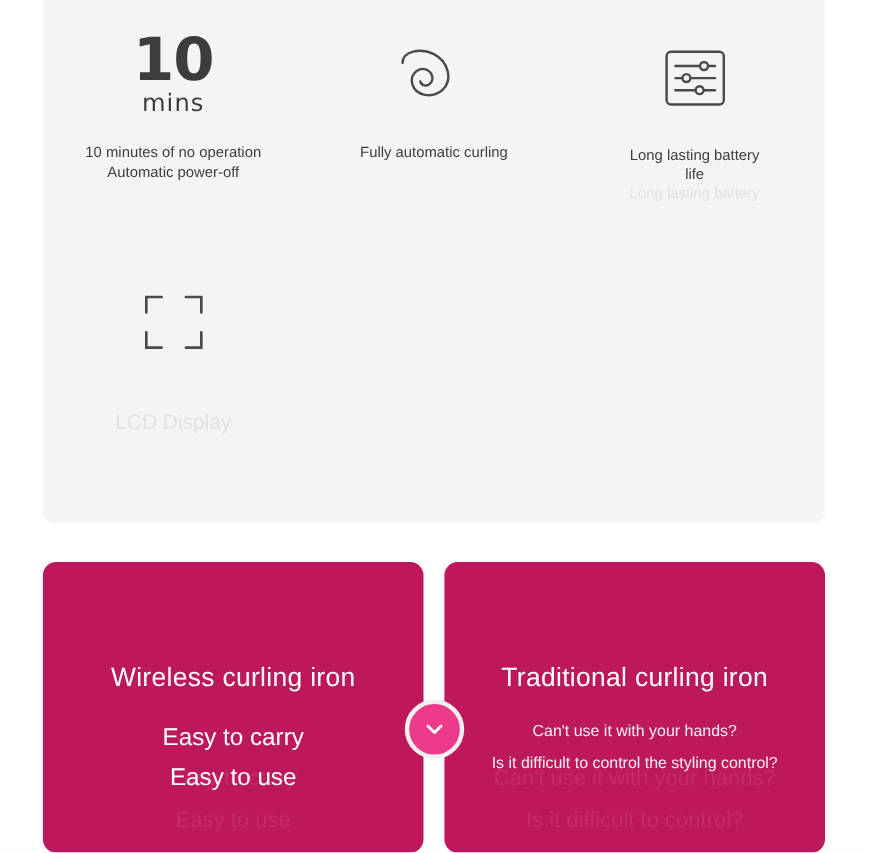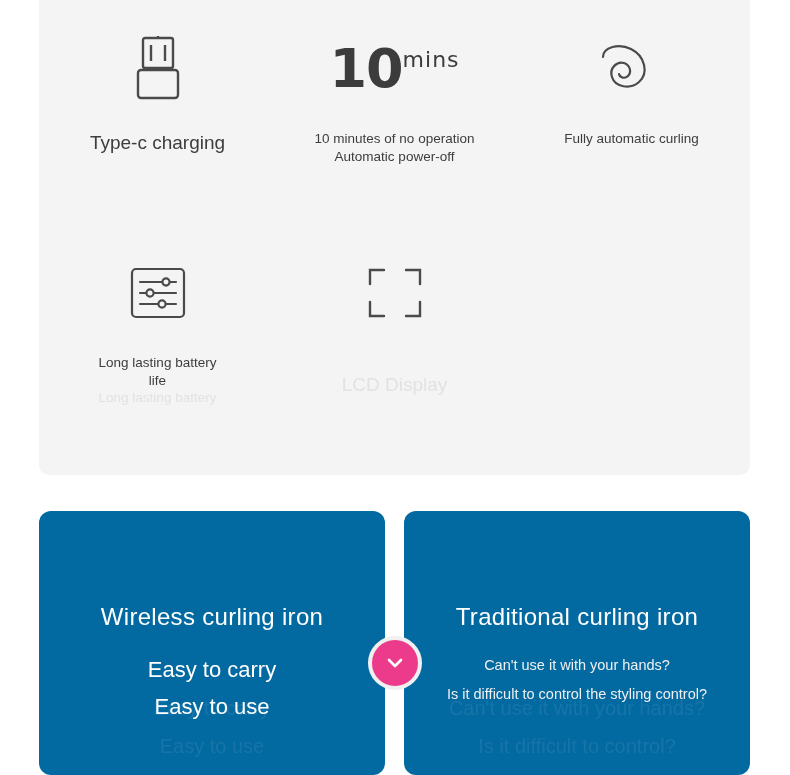--- a/index.html
+++ b/index.html
@@ -87,22 +87,22 @@
   }
   .mins-word {
     font-size: 22px;
     letter-spacing: 1px;
     color: #3c3c3c;
     margin-top: 2px;
     font-family: "DejaVu Sans", sans-serif;
   }
   .mins-wrap {
     display: flex;
-    flex-direction: row;
-    align-items: flex-start;
+    flex-direction: column;
+    align-items: center;
     justify-content: center;
   }
 
   
   .ghost {
     position: absolute;
     left: 0;
     width: 100%;
     text-align: center;
     color: #e2e2e2;
@@ -117,21 +117,21 @@
     position: absolute;
     left: 39px;
     top: 511px;
     width: 711px;
     display: flex;
     justify-content: space-between;
   }
   .compare-card {
     width: 346px;
     height: 264px;
-    background: #0369a1;
+    background: #be185d;
     border-radius: 12px;
     color: #ffffff;
     box-sizing: border-box;
     padding-top: 92px;
     text-align: center;
     position: relative;
     overflow: hidden;
   }
   .card-title {
     font-size: 24px;
@@ -180,33 +180,20 @@
   .scroll-btn svg { display: block; }
 </style>
 </head>
 <body>
 
 <div class="page">
 
   <div class="features-panel">
     <div class="feature-grid">
 
-      <div class="feature-cell">
-        <div class="feature-icon">
-          <svg width="62" height="66" viewBox="0 0 62 66" fill="none" stroke="#4a4a4a" stroke-width="2.4">
-            <rect x="16" y="2" width="30" height="30" rx="2"></rect>
-            <line x1="24" y1="9" x2="24" y2="25"></line>
-            <line x1="38" y1="9" x2="38" y2="25"></line>
-            <line x1="31" y1="2" x2="31" y2="-6"></line>
-            <rect x="11" y="34" width="40" height="28" rx="3"></rect>
-            <line x1="31" y1="32" x2="31" y2="34"></line>
-          </svg>
-        </div>
-        <div class="feature-label big">Type-c charging</div>
-      </div>
 
       <div class="feature-cell">
         <div class="feature-icon">
           <div class="mins-wrap">
             <div class="mins-num">10</div>
             <div class="mins-word">mins</div>
           </div>
         </div>
         <div class="feature-label small">
           <div>10 minutes of no operation</div>

